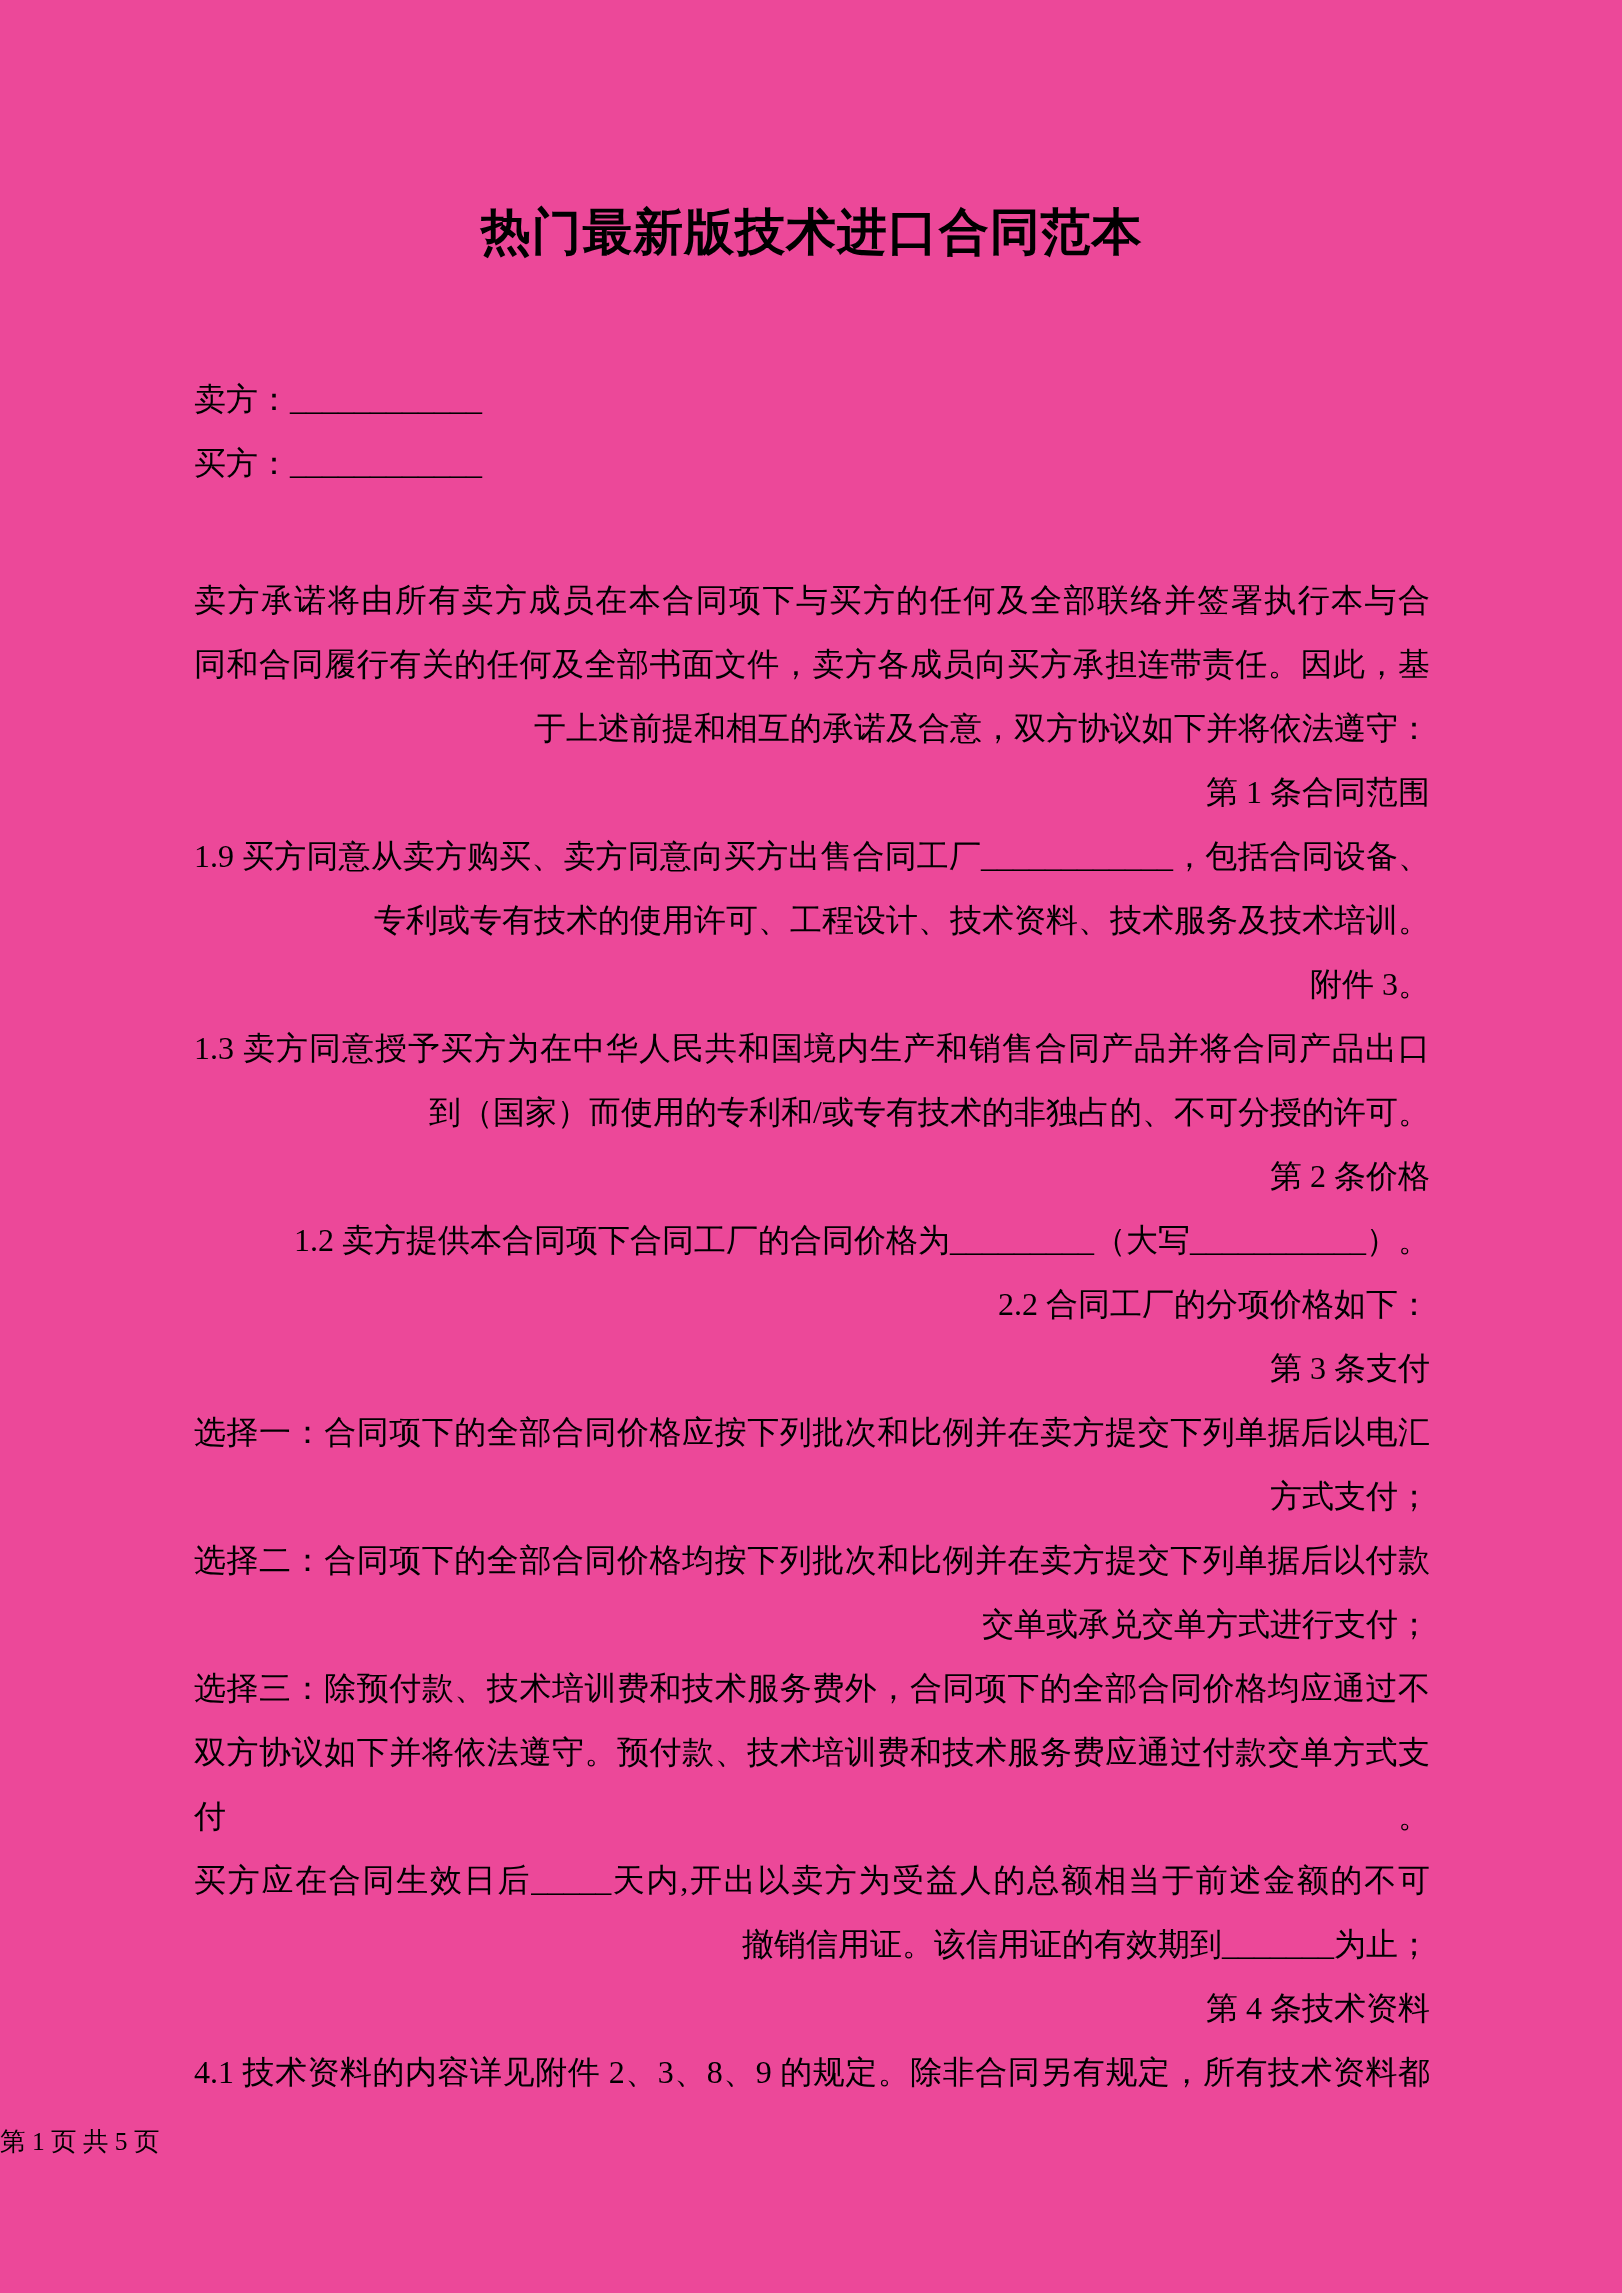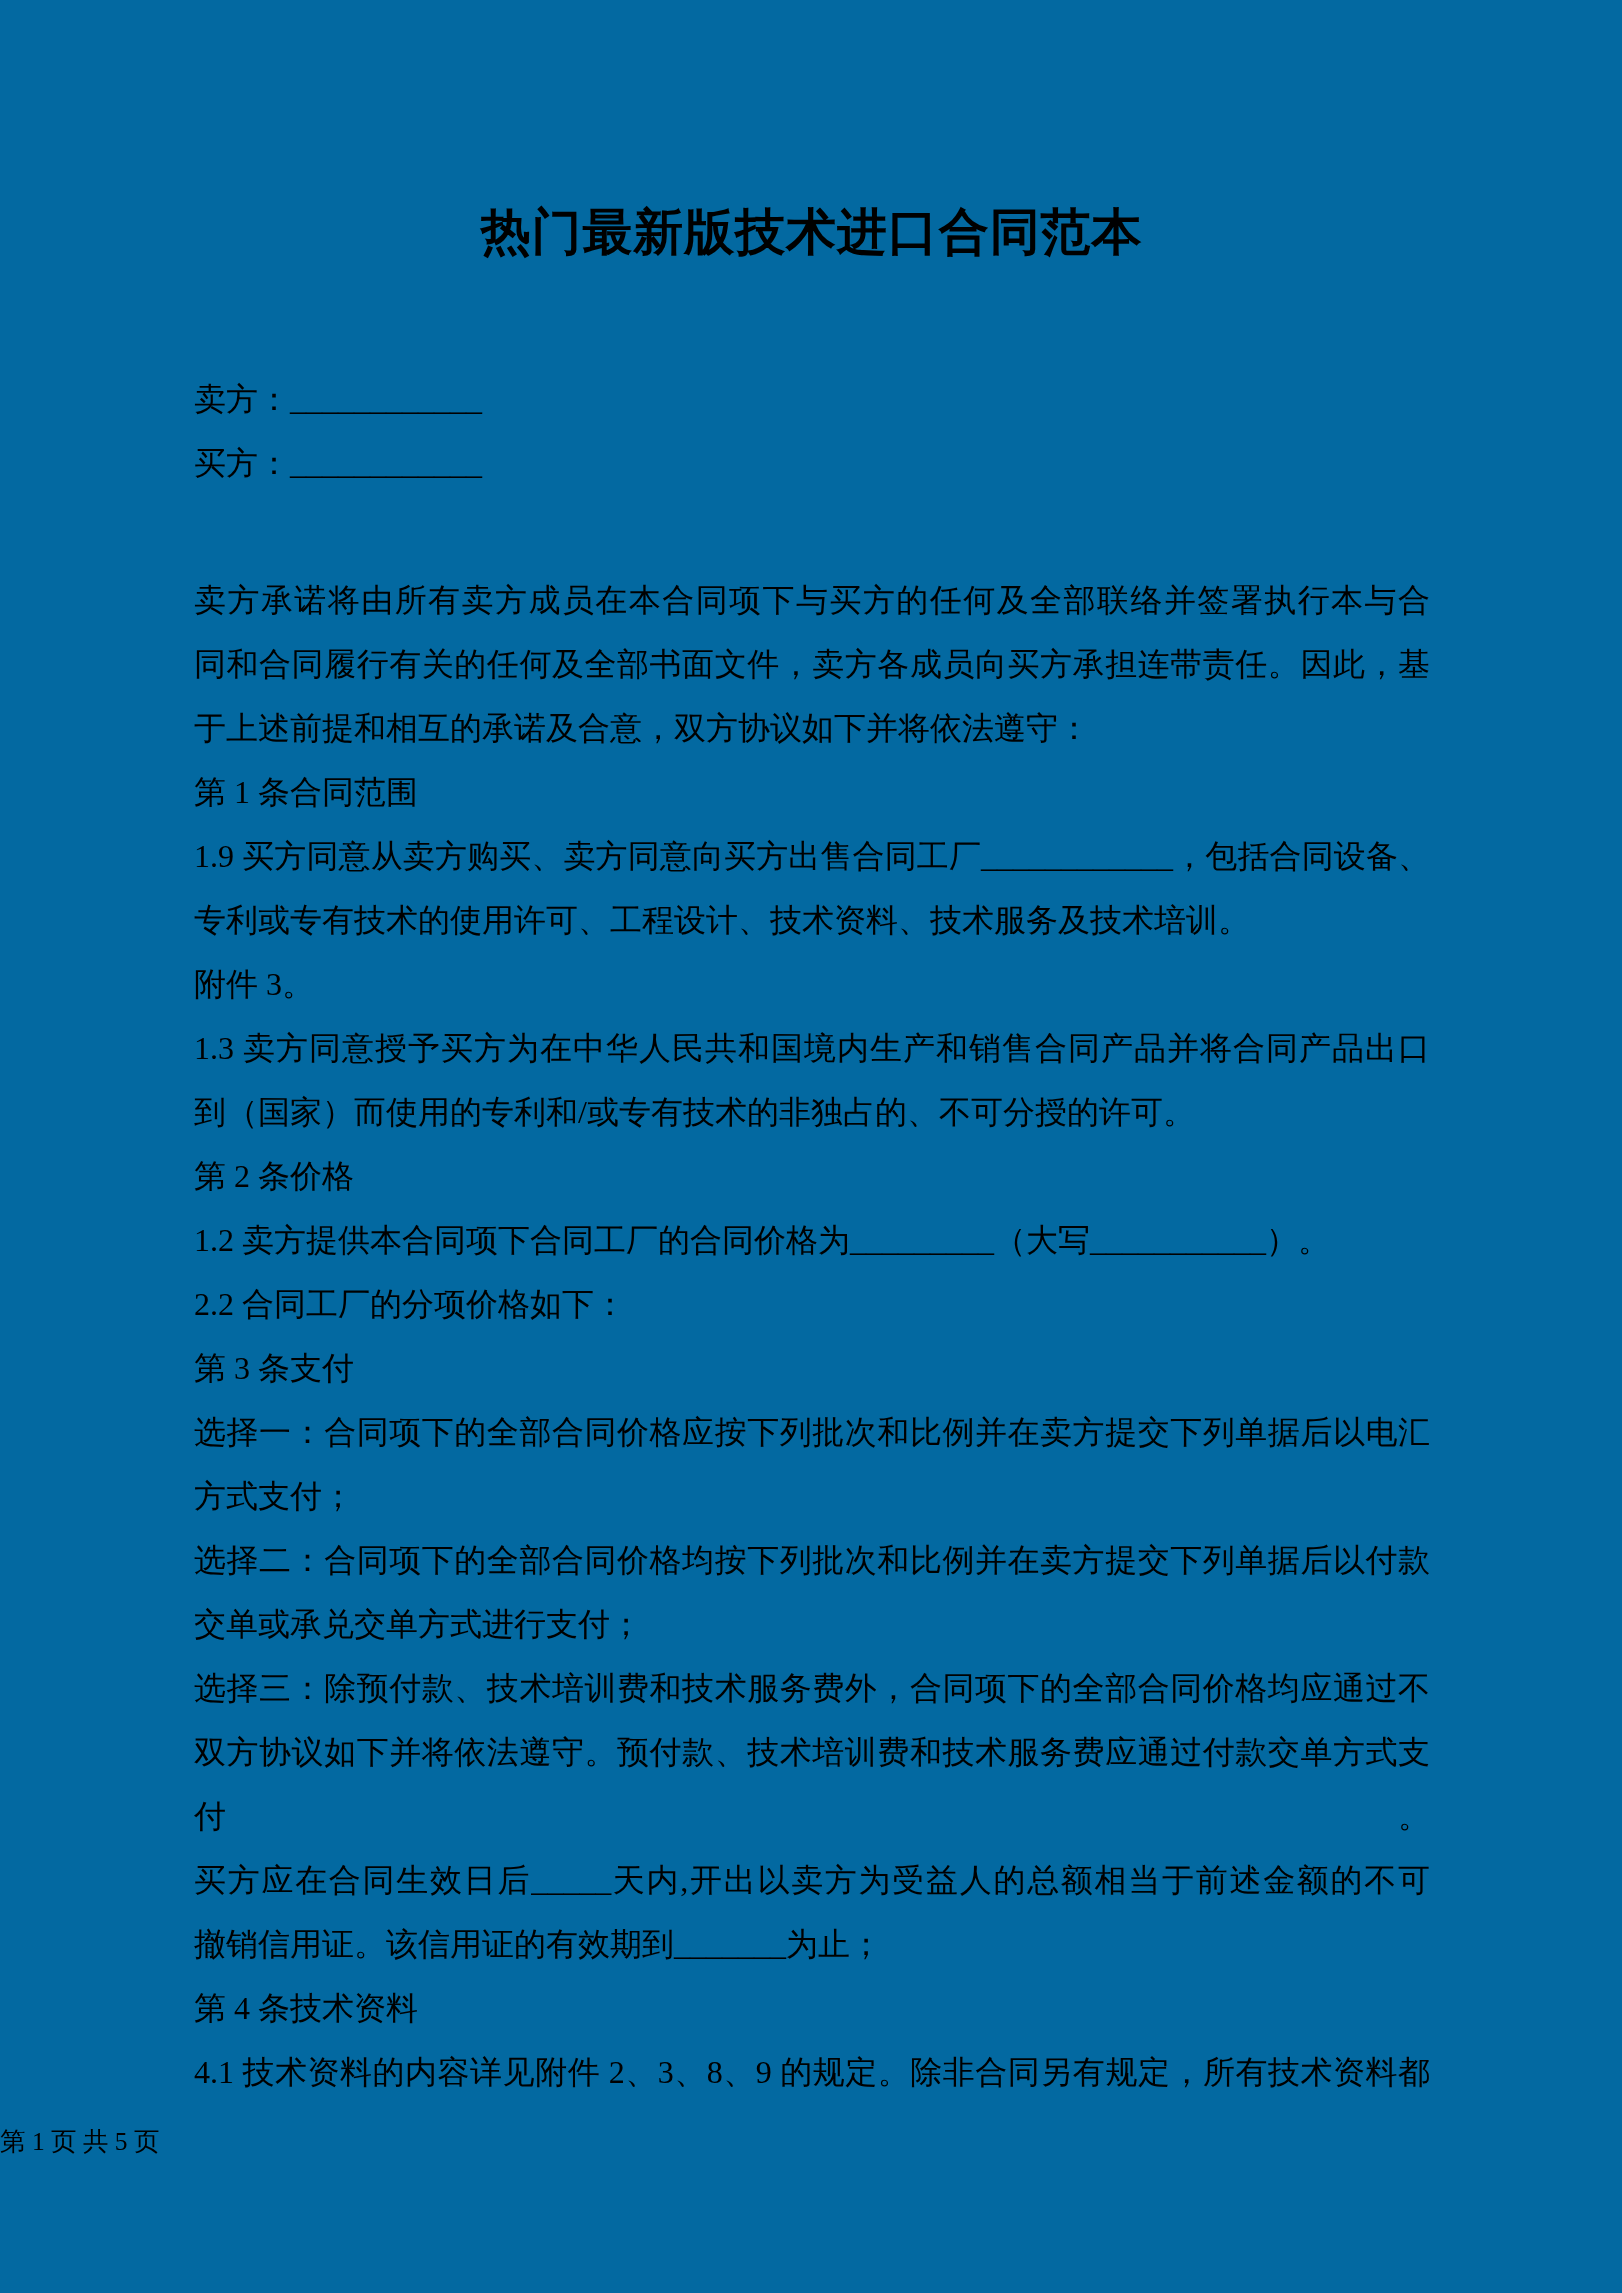--- a/index.html
+++ b/index.html
@@ -4,21 +4,21 @@
 <style>
   html, body {
     margin: 0;
     padding: 0;
     background: #ffffff;
   }
   .page {
     position: relative;
     width: 1623px;
     height: 2294px;
-    background: #0369a1;
+    background: #ec4899;
     color: #000000;
     font-family: "Liberation Serif", "DejaVu Serif", serif;
     overflow: hidden;
   }
   .title {
     position: absolute;
     top: 204px;
     left: 0;
     width: 100%;
     margin: 0;
@@ -42,21 +42,21 @@
   .body-text {
     position: absolute;
     top: 568px;
     left: 194px;
     right: 193px;
     font-size: 32px;
     line-height: 64px;
   }
   .line {
     min-height: 64px;
-    text-align: left;
+    text-align: right;
   }
   .j {
     text-align: justify;
     text-align-last: justify;
   }
   .footer {
     position: absolute;
     top: 2125px;
     left: 0;
     width: 100%;

